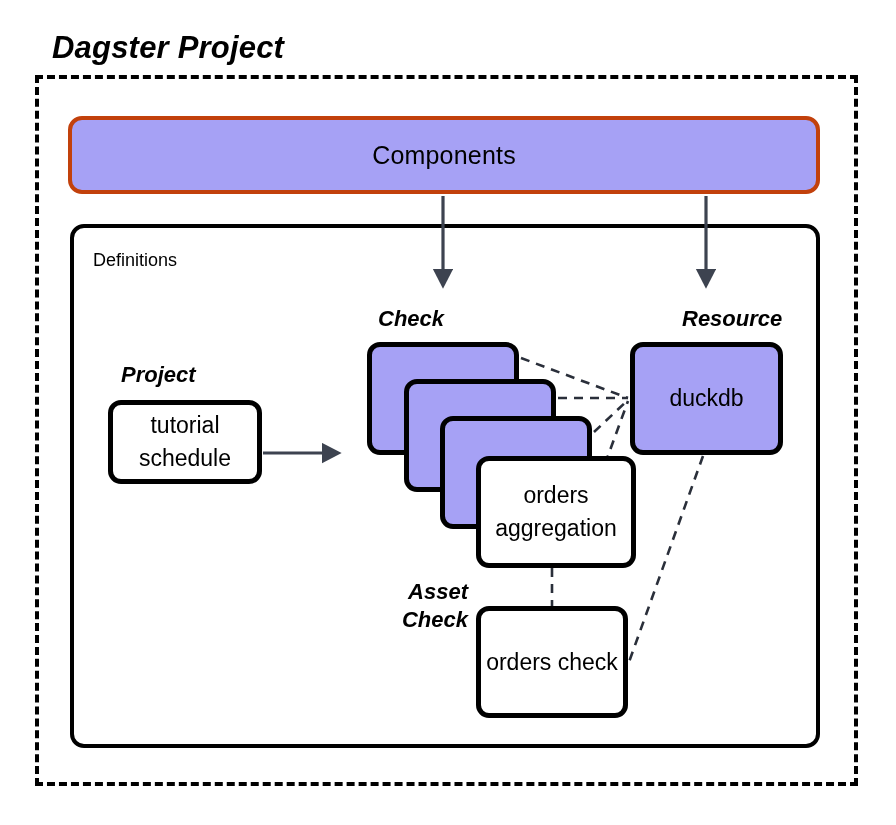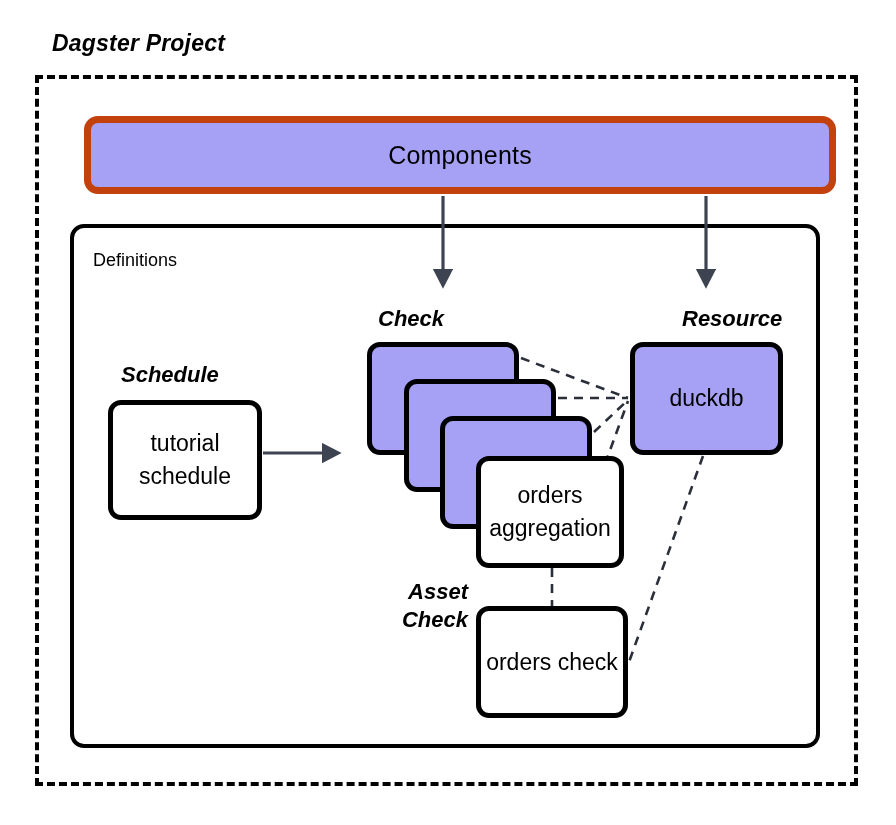--- a/index.html
+++ b/index.html
@@ -26,43 +26,42 @@
     width: 823px;
     height: 711px;
     border: 4px dashed #000000;
     box-sizing: border-box;
     background: transparent;
   }
   .project-title {
     position: absolute;
     left: 52px;
     top: 30px;
-    font-size: 23px;
+    font-size: 31px;
     font-style: italic;
     font-weight: 700;
     color: #000000;
     letter-spacing: 0.2px;
     white-space: nowrap;
   }
 
   
   .components-box {
     position: absolute;
     left: 68px;
     top: 116px;
     width: 752px;
     height: 78px;
     background: #A6A1F5;
-    border: 7px solid #c2410c;
+    border: 4px solid #c2410c;
     border-radius: 14px;
     box-sizing: border-box;
     display: flex;
     align-items: center;
     justify-content: center;
-    margin-left: 16px;
   }
   .components-label {
     font-size: 25px;
     color: #000000;
     letter-spacing: 0.2px;
   }
 
   
   .definitions-box {
     position: absolute;
@@ -111,24 +110,24 @@
     color: #000000;
     line-height: 1.42;
     background: #ffffff;
   }
   .node.purple { background: #A6A1F5; }
 
   .node-asset-1 { left: 367px; top: 342px; width: 152px; height: 113px; }
   .node-asset-2 { left: 404px; top: 379px; width: 152px; height: 113px; }
   .node-asset-3 { left: 440px; top: 416px; width: 152px; height: 113px; }
 
-  .node-orders-aggregation { left: 476px; top: 456px; width: 148px; height: 112px; }
+  .node-orders-aggregation { left: 476px; top: 456px; width: 160px; height: 112px; }
   .node-orders-check       { left: 476px; top: 606px; width: 152px; height: 112px; }
   .node-duckdb             { left: 630px; top: 342px; width: 153px; height: 113px; }
-  .node-tutorial-schedule  { left: 108px; top: 400px; width: 154px; height: 120px; }
+  .node-tutorial-schedule  { left: 108px; top: 400px; width: 154px; height: 84px; }
 
   
   #edges {
     position: absolute;
     left: 0;
     top: 0;
     width: 896px;
     height: 825px;
     pointer-events: none;
   }
@@ -144,21 +143,21 @@
 
   <div class="components-box">
     <span class="components-label">Components</span>
   </div>
 
   <div class="definitions-box"></div>
   <div class="definitions-label">Definitions</div>
 
   <div class="caption caption-assets">Check</div>
   <div class="caption caption-resource">Resource</div>
-  <div class="caption caption-schedule">Schedule</div>
+  <div class="caption caption-schedule">Project</div>
   <div class="caption caption-check">Asset Check</div>
 
   <svg id="edges" viewBox="0 0 896 825" xmlns="http://www.w3.org/2000/svg">
     <defs>
       <marker id="arrowhead" markerWidth="9" markerHeight="9" refX="1.0" refY="3.2" orient="auto" markerUnits="strokeWidth">
         <path d="M0,0 L0,6.4 L6.2,3.2 z" fill="#3D4350"></path>
       </marker>
     </defs>
 
     <g>

